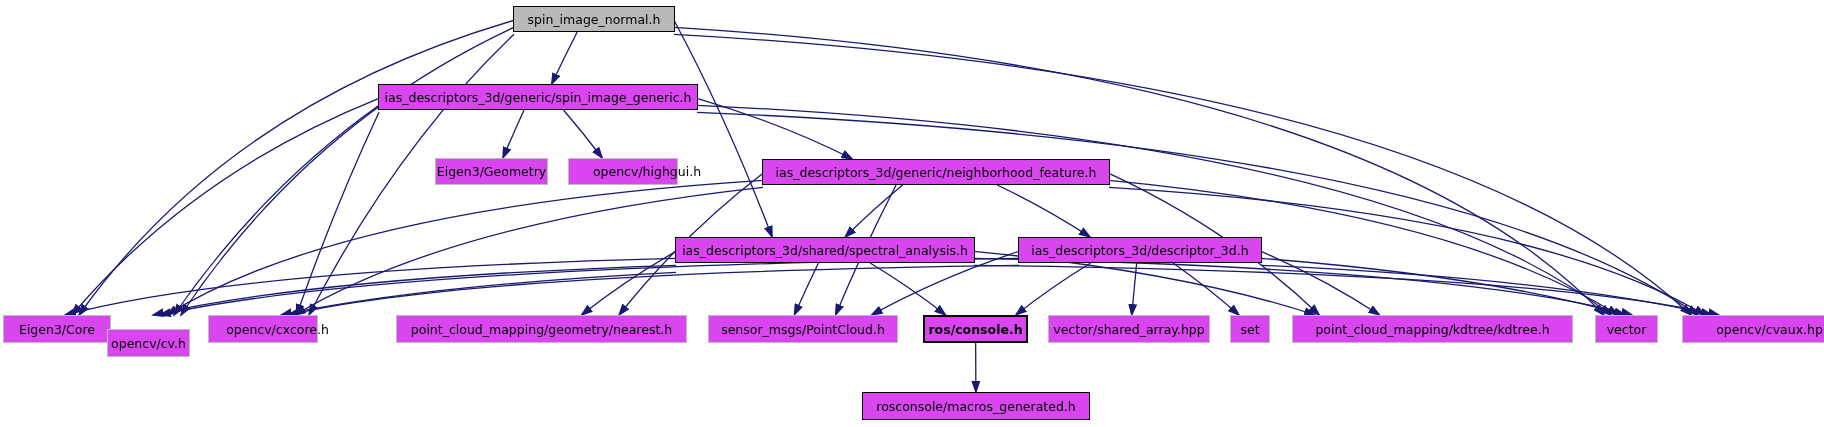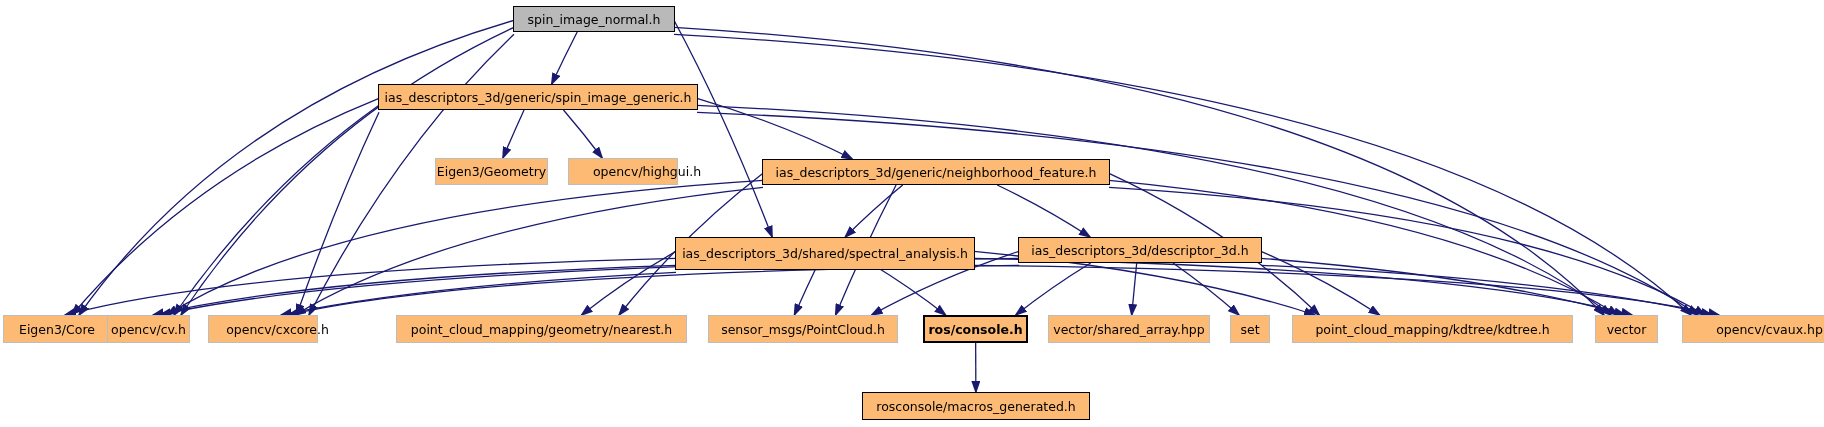--- a/index.html
+++ b/index.html
@@ -8,21 +8,21 @@
     width: 1824px; height: 427px;
     background: #ffffff;
     font-family: "DejaVu Sans", "Liberation Sans", sans-serif;
     overflow: hidden;
     border-radius: 13px;
   }
   #edges { position:absolute; left:0; top:0; width:1824px; height:427px; }
   .node {
     position: absolute;
     box-sizing: border-box;
-    background: #fdba74;
+    background: #d946ef;
     border: 1px solid #000000;
     display: flex; align-items: center; justify-content: center;
     font-size: 12.5px; color: #000000;
     white-space: nowrap; text-align: center;
     z-index: 2;
   }
   .node.root     { background: #b9b9b9; border: 1px solid #000000; }
   .node.external { border: 1px solid #bdbdbd; }
   .node.internal_bold { border: 2px solid #000000; font-weight: bold; }
   .edgepath { fill: none; stroke-width: 1.3px; }
@@ -82,24 +82,24 @@
         <path d="M974,265.3 Q1532.75,272.755 1719,315" class="edgepath" stroke="#191970" marker-end="url(#arrow)"></path>
         <path d="M975.65,343 Q975.763768484375,367.49442625 975.8774999999999,392" class="edgepath" stroke="#191970" marker-end="url(#arrow)"></path>
       </g>
   </svg>
 
 <div class="node root" style="left: 513px; top: 6px; width: 162px; height: 26px;">spin_image_normal.h</div>
     <div class="node internal" style="left: 378px; top: 84px; width: 320px; height: 26px;">ias_descriptors_3d/generic/spin_image_generic.h</div>
     <div class="node external" style="left: 435px; top: 158px; width: 113px; height: 27px;">Eigen3/Geometry</div>
     <div class="node external" style="left: 568px; top: 158px; width: 110px; height: 27px; padding-left: 48px;">opencv/highgui.h</div>
     <div class="node internal" style="left: 762px; top: 159px; width: 348px; height: 26px;">ias_descriptors_3d/generic/neighborhood_feature.h</div>
-    <div class="node internal" style="left: 675px; top: 237px; width: 300px; height: 33px;">ias_descriptors_3d/shared/spectral_analysis.h</div>
+    <div class="node internal" style="left: 675px; top: 237px; width: 300px; height: 26px;">ias_descriptors_3d/shared/spectral_analysis.h</div>
     <div class="node internal" style="left: 1018px; top: 237px; width: 244px; height: 26px;">ias_descriptors_3d/descriptor_3d.h</div>
     <div class="node external" style="left: 3px; top: 315px; width: 108px; height: 28px;">Eigen3/Core</div>
-    <div class="node external" style="left: 107px; top: 315px; width: 83px; height: 28px;">opencv/cv.h</div>
+    <div class="node external" style="left: 107px; top: 329px; width: 83px; height: 28px;">opencv/cv.h</div>
     <div class="node external" style="left: 208px; top: 315px; width: 110px; height: 28px; padding-left: 29px;">opencv/cxcore.h</div>
     <div class="node external" style="left: 396px; top: 315px; width: 291px; height: 28px;">point_cloud_mapping/geometry/nearest.h</div>
     <div class="node external" style="left: 708px; top: 315px; width: 190px; height: 28px;">sensor_msgs/PointCloud.h</div>
     <div class="node internal_bold" style="left: 923px; top: 315px; width: 105px; height: 28px;">ros/console.h</div>
     <div class="node external" style="left: 1048px; top: 315px; width: 162px; height: 28px;">vector/shared_array.hpp</div>
     <div class="node external" style="left: 1230px; top: 315px; width: 40px; height: 28px;">set</div>
     <div class="node external" style="left: 1292px; top: 315px; width: 281px; height: 28px;">point_cloud_mapping/kdtree/kdtree.h</div>
     <div class="node external" style="left: 1595px; top: 315px; width: 63px; height: 28px;">vector</div>
     <div class="node external" style="left: 1682px; top: 315px; width: 163px; height: 28px; padding-left: 20px;">opencv/cvaux.hpp</div>
     <div class="node internal" style="left: 862px; top: 392px; width: 228px; height: 28px;">rosconsole/macros_generated.h</div>

